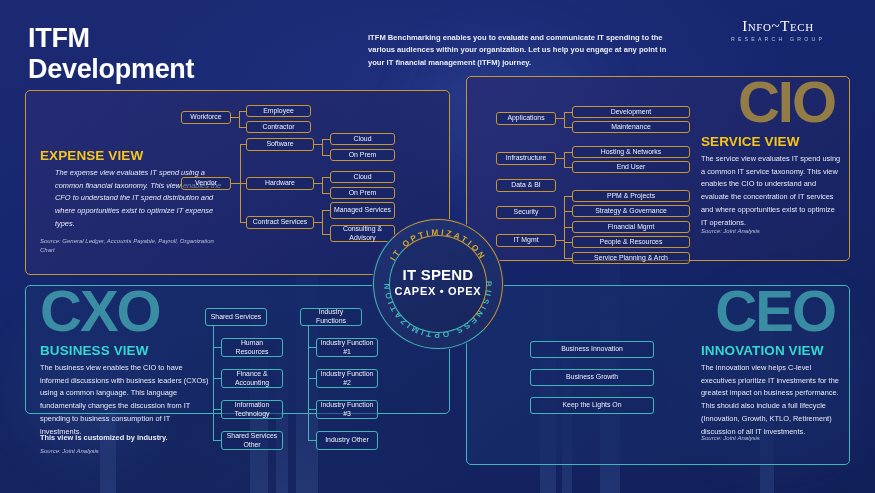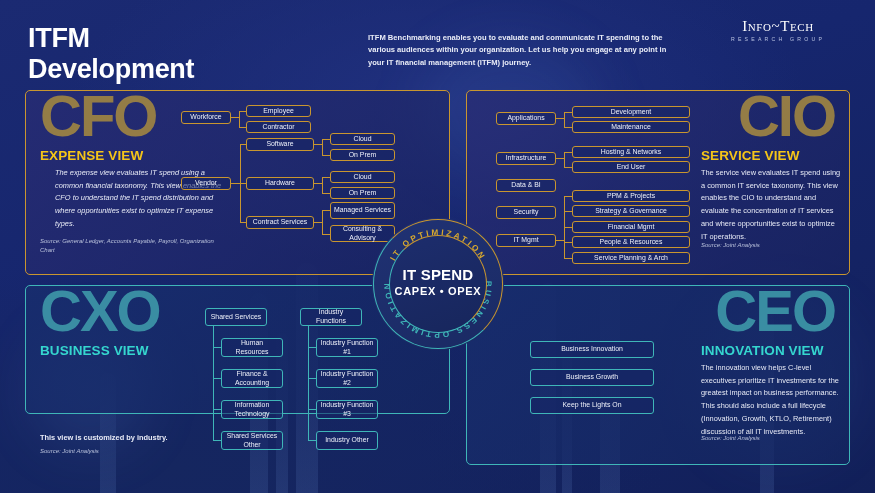--- a/index.html
+++ b/index.html
@@ -30,21 +30,21 @@
   #logo .itrg{ margin-top:9px; font-size:17px; font-weight:bold; letter-spacing:-.8px; color:#fff;}
   #logo .itrg .hash{ font-size:11px; vertical-align:5px; }
   #logo .itrg .i{ color:#f0b323; }
 
   
   .panel{ position:absolute; z-index:2; border:1px solid #c9962f; border-radius:5px;
           background:linear-gradient(135deg, rgba(40,44,116,.80), rgba(25,35,95,.62)); }
   .panel.teal{ border-color:#3fb6b8; background:linear-gradient(135deg, rgba(24,46,110,.80), rgba(20,38,96,.62)); }
 
   #p-cfo{ left:25px;  top:90px;  width:425px; height:185px; }
-  #p-cio{ left:466px; top:90px;  width:384px; height:185px;padding-left:40px; }
+  #p-cio{ left:466px; top:76px;  width:384px; height:185px;padding-left:40px; }
   #p-cxo{ left:25px;  top:285px; width:425px; height:129px; }
   #p-ceo{ left:466px; top:285px; width:384px; height:180px; }
 
   .bigword{ position:absolute; font-size:58px; font-weight:bold; letter-spacing:-2px; line-height:1; opacity:.92; }
   .bigword.gold{ color:#9e8443; }
   .bigword.teal{ color:#3d96a8; }
 
   .viewhead{ position:absolute; font-size:13.5px; font-weight:bold; letter-spacing:.1px; }
   .viewhead.gold{ color:#f5c518; }
   .viewhead.teal{ color:#35d6cf; }
@@ -99,21 +99,20 @@
     <div>Development</div>
   </div>
   <div id="intro">ITFM Benchmarking enables you to evaluate and communicate IT spending to the various audiences within your organization. Let us help you engage at any point in your IT financial management (ITFM) journey.</div>
   <div id="logo">
     <div class="it">Info~Tech</div>
     <div class="rg">RESEARCH GROUP</div>
   </div>
 </div>
 
 <div class="panel" id="p-cfo">
-  <div class="bigword gold" style="left:14px;top:-4px;">CFO</div>
   <div class="viewhead gold" style="left:14px;top:57px;">EXPENSE VIEW</div>
   <div class="viewbody" style="left:29px;top:76px;font-style:italic;">The expense view evaluates IT spend using a common financial taxonomy. This view enables the CFO to understand the IT spend distribution and where opportunities exist to optimize IT expense types.</div>
   <div class="source" style="left:14px;top:146px;">Source: General Ledger, Accounts Payable, Payroll, Organization Chart</div>
 </div>
 
 <div style="position:absolute;left:0;top:0;width:875px;height:493px;z-index:4;">
   <div class="node" style="left:181px;top:111px;width:50px;height:13px;">Workforce</div>
   <div class="node" style="left:246px;top:105px;width:65px;height:12px;">Employee</div>
   <div class="node" style="left:246px;top:121px;width:65px;height:12px;">Contractor</div>
   <div class="ln lnh" style="left:231px;top:117px;width:8px;"></div>
@@ -192,20 +191,21 @@
   <div class="node" style="left:572px;top:190px;width:118px;height:12px;">PPM &amp; Projects</div>
   <div class="node" style="left:572px;top:205px;width:118px;height:12px;">Strategy &amp; Governance</div>
   <div class="node" style="left:572px;top:221px;width:118px;height:12px;">Financial Mgmt</div>
   <div class="node" style="left:572px;top:236px;width:118px;height:12px;">People &amp; Resources</div>
   <div class="node" style="left:572px;top:252px;width:118px;height:12px;">Service Planning &amp; Arch</div>
 </div>
 
 <div class="panel teal" id="p-cxo">
   <div class="bigword teal" style="left:14px;top:-4px;">CXO</div>
   <div class="viewhead teal" style="left:14px;top:57px;">BUSINESS VIEW</div>
+  <div class="viewbody" style="left:14px;top:76px;">The business view enables the CIO to have informed discussions with business leaders (CXOs) using a common language. This language fundamentally changes the discussion from IT spending to business consumption of IT investments.</div>
   <div class="viewbody" style="left:14px;top:146px;font-weight:bold;">This view is customized by industry.</div>
   <div class="source" style="left:14px;top:161px;">Source: Joint Analysis</div>
 </div>
 
 <div style="position:absolute;left:0;top:0;width:875px;height:493px;z-index:4;">
   <div class="node teal" style="left:205px;top:308px;width:62px;height:18px;">Shared Services</div>
   <div class="ln teal lnv" style="left:213px;top:326px;height:114px;"></div>
   <div class="ln teal lnh" style="left:213px;top:347px;width:8px;"></div>
   <div class="ln teal lnh" style="left:213px;top:378px;width:8px;"></div>
   <div class="ln teal lnh" style="left:213px;top:409px;width:8px;"></div>

